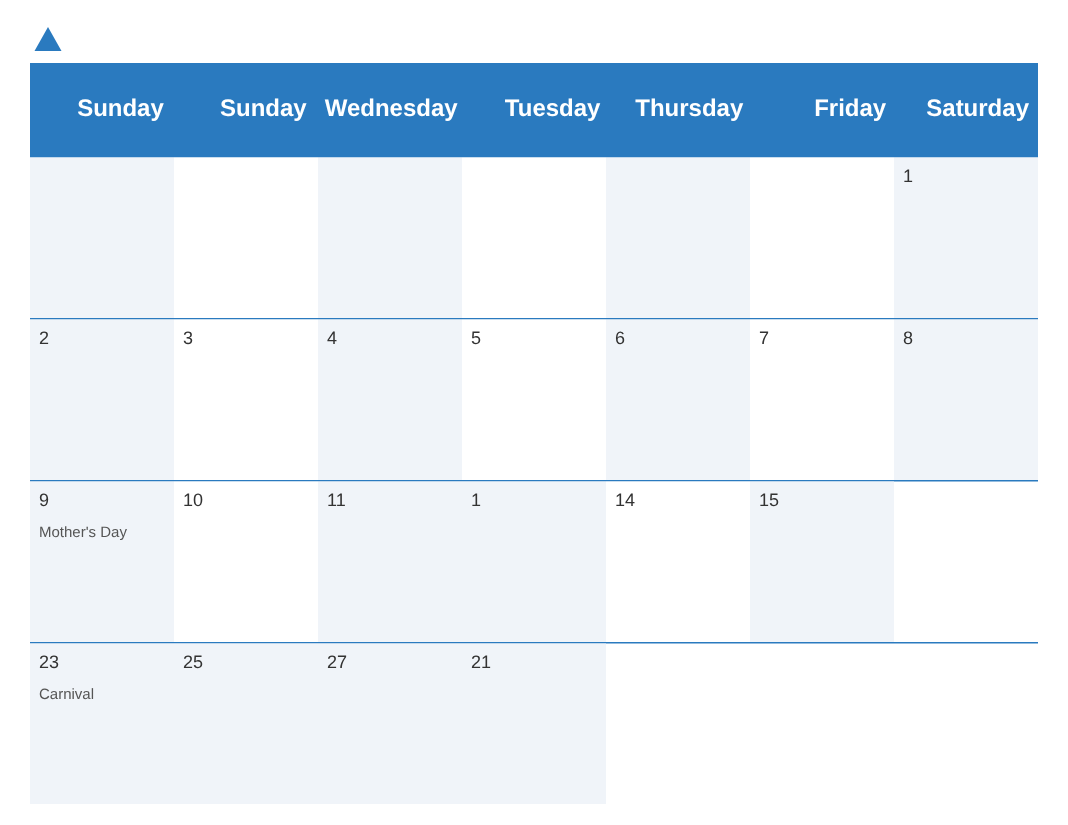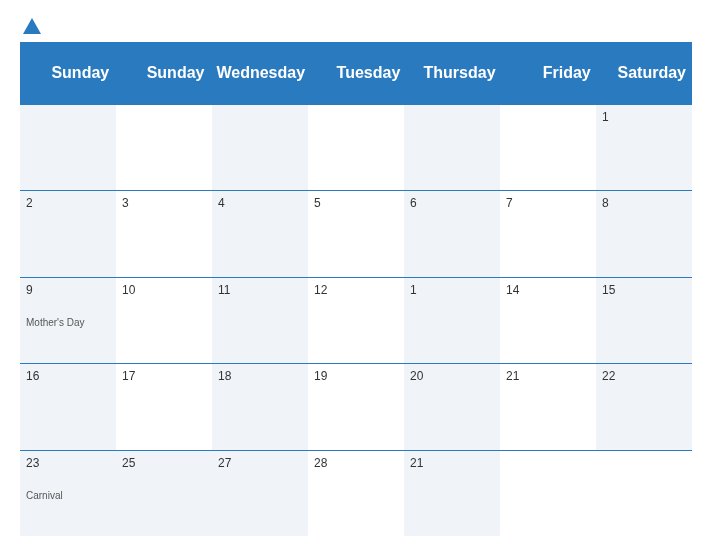--- a/index.html
+++ b/index.html
@@ -115,21 +115,21 @@
       background: #fff !important;
     }
     .day-number {
       font-size: 12px;
       color: #333;
       display: block;
     }
     .day-event {
       font-size: 10px;
       color: #555;
-      margin-top: 20px;
+      margin-top: 10px;
       display: block;
     }
   </style>
 </head>
 <body>
 
 <div class="page">
 
   <div class="header">
     <div class="logo">
@@ -196,69 +196,40 @@
           <div class="calendar-cell cell-shaded">
             <span class="day-number">9</span>
             <span class="day-event">Mother's Day</span>
           </div>
           <div class="calendar-cell cell-white">
             <span class="day-number">10</span>
           </div>
           <div class="calendar-cell cell-shaded">
             <span class="day-number">11</span>
           </div>
-          <div class="calendar-cell cell-white">
-            <span class="day-number">12</span>
-          </div>
           <div class="calendar-cell cell-shaded">
             <span class="day-number">1</span>
           </div>
           <div class="calendar-cell cell-white">
             <span class="day-number">14</span>
           </div>
           <div class="calendar-cell cell-shaded">
             <span class="day-number">15</span>
-          </div>
-        </div>
-        <div class="calendar-row">
-          <div class="calendar-cell cell-shaded">
-            <span class="day-number">16</span>
-          </div>
-          <div class="calendar-cell cell-white">
-            <span class="day-number">17</span>
-          </div>
-          <div class="calendar-cell cell-shaded">
-            <span class="day-number">18</span>
-          </div>
-          <div class="calendar-cell cell-white">
-            <span class="day-number">19</span>
-          </div>
-          <div class="calendar-cell cell-shaded">
-            <span class="day-number">20</span>
-          </div>
-          <div class="calendar-cell cell-white">
-            <span class="day-number">21</span>
-          </div>
-          <div class="calendar-cell cell-shaded">
-            <span class="day-number">22</span>
           </div>
         </div>
         <div class="calendar-row">
           <div class="calendar-cell cell-shaded">
             <span class="day-number">23</span>
             <span class="day-event">Carnival</span>
           </div>
           <div class="calendar-cell cell-shaded">
             <span class="day-number">25</span>
           </div>
           <div class="calendar-cell cell-shaded">
             <span class="day-number">27</span>
-          </div>
-          <div class="calendar-cell cell-white">
-            <span class="day-number">28</span>
           </div>
           <div class="calendar-cell cell-shaded">
             <span class="day-number">21</span>
           </div>
         </div>
       </div>
   </div>
 </div>
 
 </body></html>

